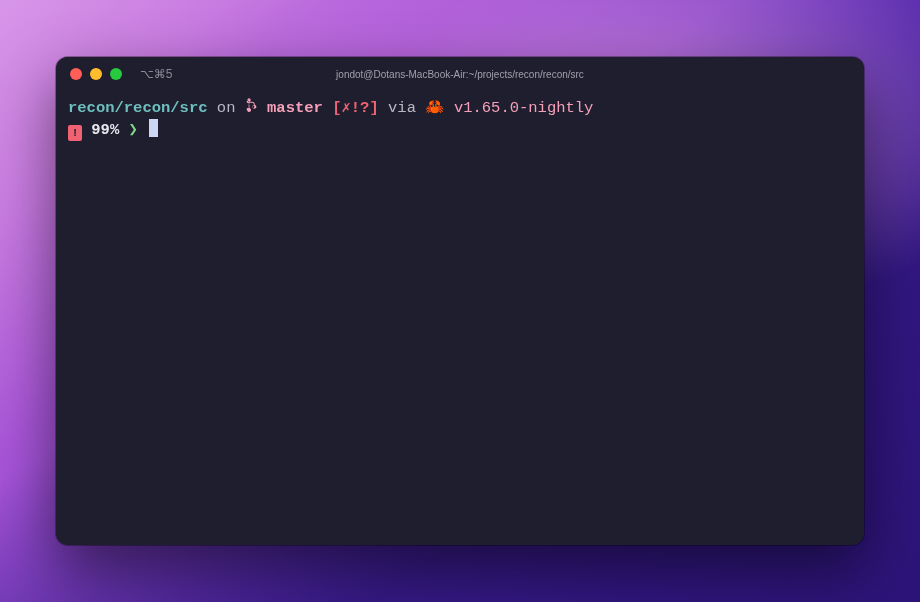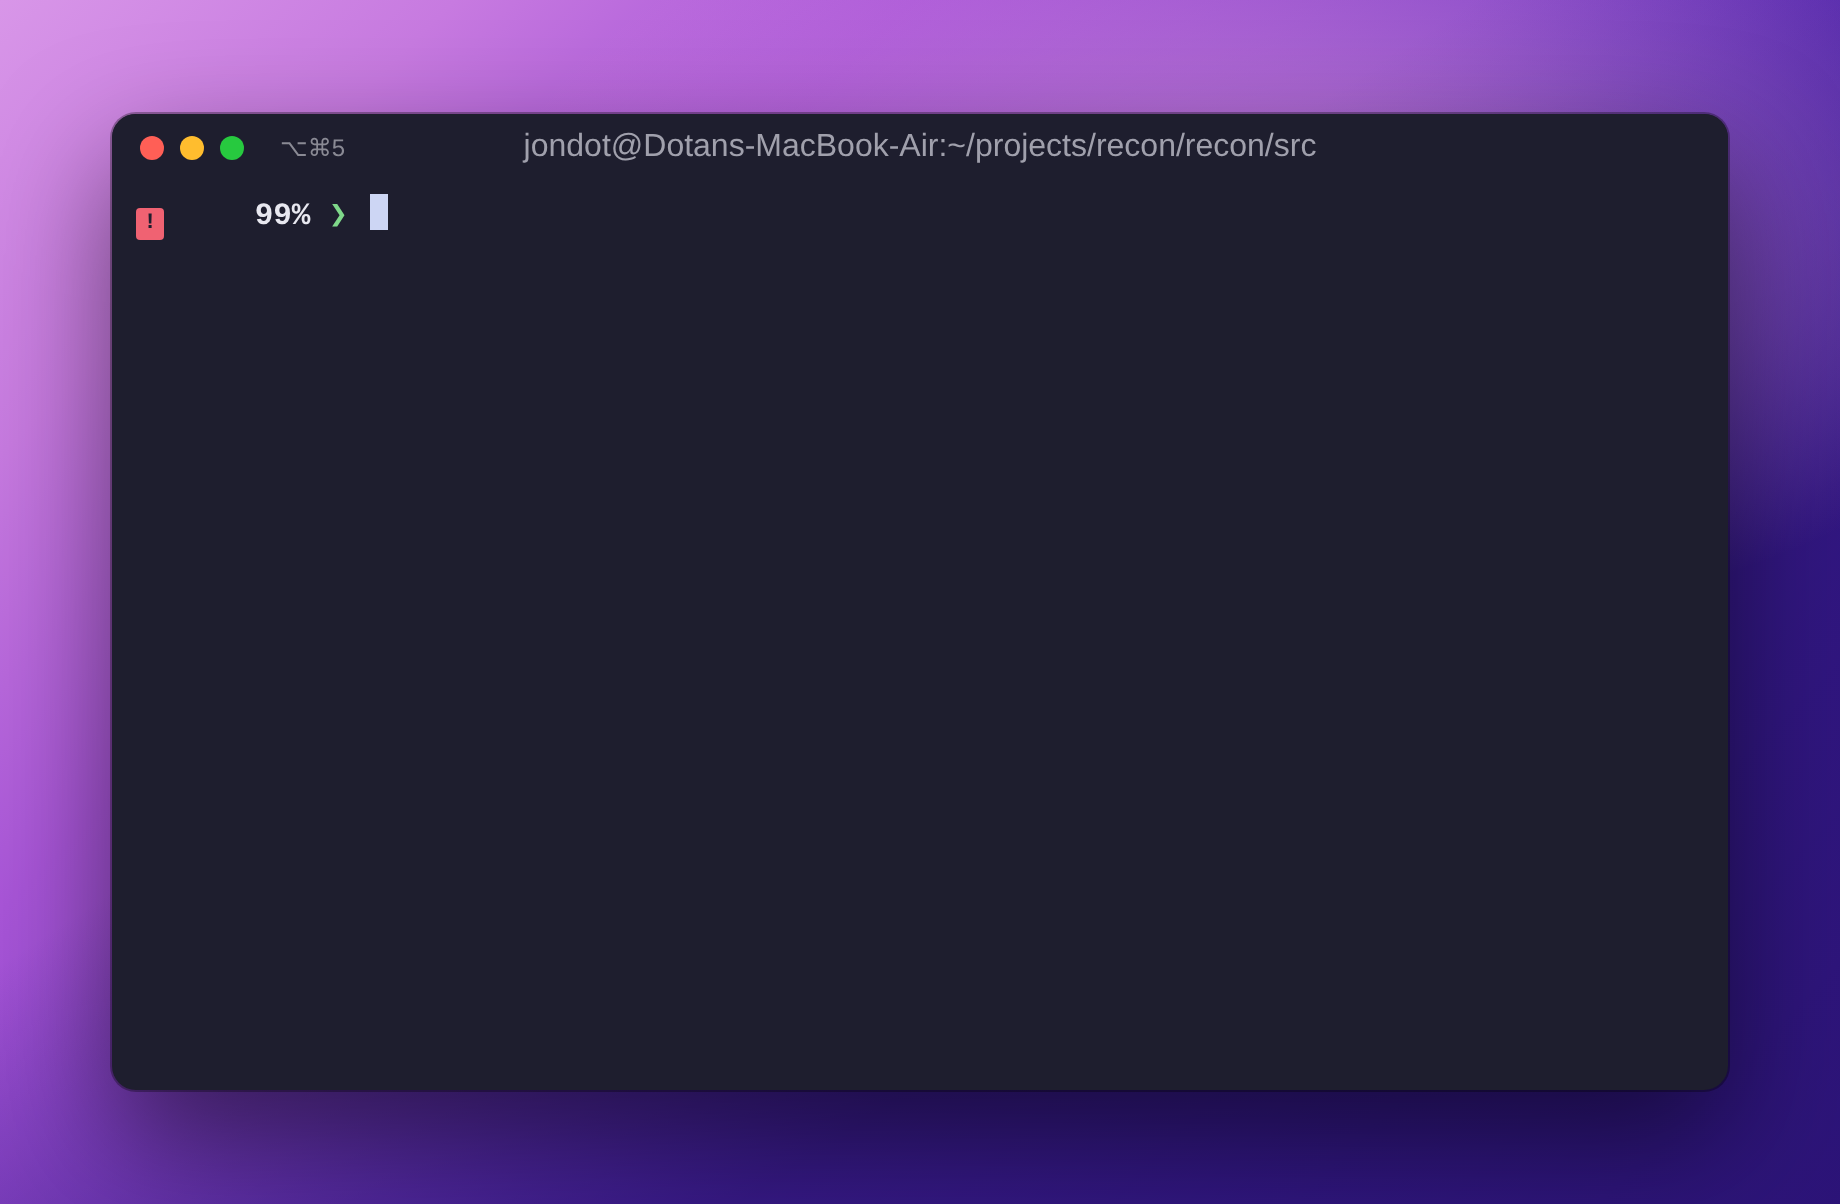--- a/index.html
+++ b/index.html
@@ -81,21 +81,21 @@
       font-size: 12px;
       margin-left: 18px;
       font-family: -apple-system, sans-serif;
     }
     
     .window-title {
       position: absolute;
       left: 50%;
       transform: translateX(-50%);
       color: #a0a0ac;
-      font-size: 16px;
+      font-size: 10px;
       font-family: -apple-system, BlinkMacSystemFont, sans-serif;
       font-weight: 500;
     }
     
     .terminal-body {
       padding: 6px 12px;
       font-size: 15.5px;
       line-height: 1.45;
       color: #cdd6f4;
       font-weight: 500;
@@ -103,21 +103,21 @@
     
     .line {
       white-space: pre;
     }
     
     .dim { color: #b8b8c4; }
     .cyan { color: #6fbfbf; font-weight: bold; }
     .pink { color: #f5a0b8; font-weight: bold; }
     .pink-dim { color: #f5a0b8; }
     .red { color: #f06272; font-weight: bold; }
-    .white { color: #e8e8f0; font-weight: bold; margin-left: 36px; }
+    .white { color: #e8e8f0; font-weight: bold; }
     .green-arrow { color: #7fd88a; font-weight: bold; }
     
     .branch-icon {
       display: inline-block;
       vertical-align: -1px;
     }
     
     .battery-icon {
       display: inline-block;
       width: 14px;
@@ -154,15 +154,18 @@
     <div class="traffic-lights">
       <div class="traffic-light red"></div>
       <div class="traffic-light yellow"></div>
       <div class="traffic-light green"></div>
     </div>
     <span class="tab-label">⌥⌘5</span>
     <div class="window-title">jondot@Dotans-MacBook-Air:~/projects/recon/recon/src</div>
   </div>
 
   <div class="terminal-body">
+    <div class="line"><span class="cyan">recon/recon/src</span><span class="dim"> on </span><span class="pink"><svg class="branch-icon" width="13" height="15" viewBox="0 0 16 16" fill="currentColor">
+            <path d="M5 3.5a1.5 1.5 0 1 1-3 0 1.5 1.5 0 0 1 3 0zM3.5 7a2 2 0 0 0 2-2v-.5h3A2.5 2.5 0 0 1 11 7v.05a2.5 2.5 0 1 0 1 0V7a3.5 3.5 0 0 0-3.5-3.5h-3V3a2 2 0 1 0-1 0v8.05a2.5 2.5 0 1 0 1 0V7zm8 2.5a1.5 1.5 0 1 1-3 0 1.5 1.5 0 0 1 3 0zM3.5 14a1.5 1.5 0 1 0 0-3 1.5 1.5 0 0 0 0 3z"></path>
+          </svg> </span><span class="pink">master</span> <span class="red">[✗!?]</span><span class="dim"> via </span><span class="crab">🦀</span> <span class="pink-dim">v1.65.0-nightly</span></div>
     <div class="line"><span class="battery-icon">!</span> <span class="white">99%</span> <span class="green-arrow">❯</span> <span class="cursor"></span></div>
   </div>
 </div>
 
 </body></html>

